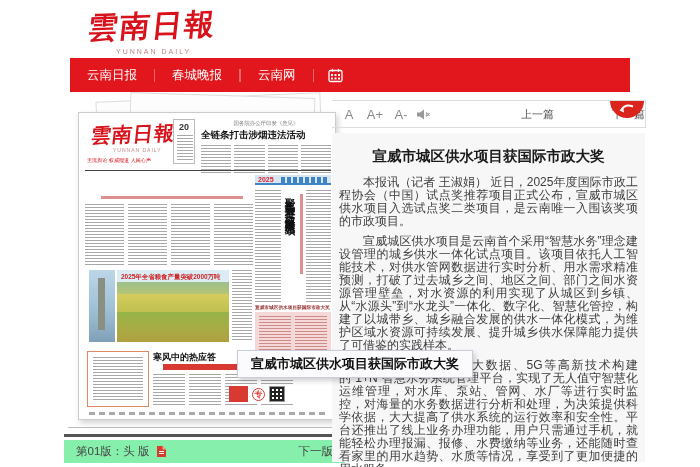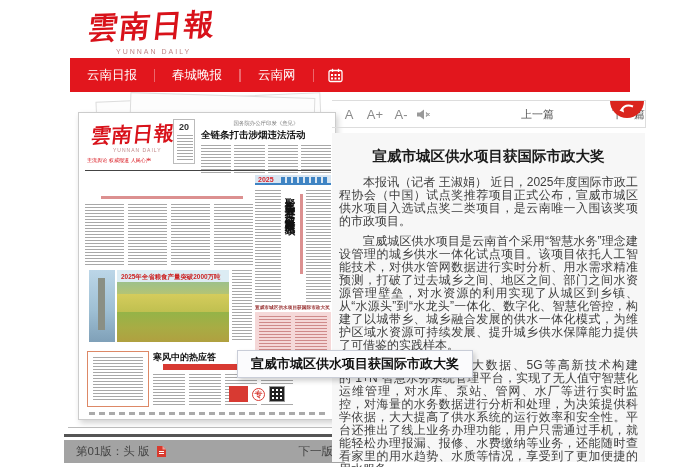--- a/index.html
+++ b/index.html
@@ -82,21 +82,21 @@
            background-image:repeating-linear-gradient(0deg,#222 0 2px,transparent 2px 4px),
                             repeating-linear-gradient(90deg,#222 0 2px,transparent 2px 4px); }
   .np-foot { left:10px; top:299px; width:238px; height:3px;
              background:repeating-linear-gradient(90deg,#aaa 0 6px,transparent 6px 10px); }
   .fl { background-image:repeating-linear-gradient(180deg,#a8a8a8 0,#a8a8a8 1px,transparent 1px,transparent 3px); }
   .fl-red { background-image:repeating-linear-gradient(180deg,#cf8a8a 0,#cf8a8a 1px,transparent 1px,transparent 3px); }
 
   
   .underline1 { position:absolute; left:68px; top:427px; width:272px; height:1px; background:#bbb; }
   .underline2 { position:absolute; left:64px; top:434px; width:281px; height:3px; background:#555; }
-  .pager { position:absolute; left:64px; top:440px; width:281px; height:23px; background:#a3a3a3;
+  .pager { position:absolute; left:64px; top:440px; width:281px; height:23px; background:#86efac;
            display:flex; align-items:center; font-size:11.5px; color:#444; }
   .pager-label { margin-left:12px; }
   .pager-pdf { margin-left:5px; display:flex; align-items:center; cursor:pointer; }
   .pager-next { margin-left:auto; margin-right:12px; cursor:pointer; }
 
   
   .tb-top { position:absolute; left:332px; top:100px; width:313px; height:1px; background:#ddd; }
   .tb-bot { position:absolute; left:332px; top:127px; width:313px; height:1px; background:#ddd; }
   .tb-right { position:absolute; left:645px; top:100px; width:1px; height:28px; background:#ddd; }
   .toolbar { position:absolute; left:332px; top:101px; width:313px; height:26px; display:flex; align-items:center; }

